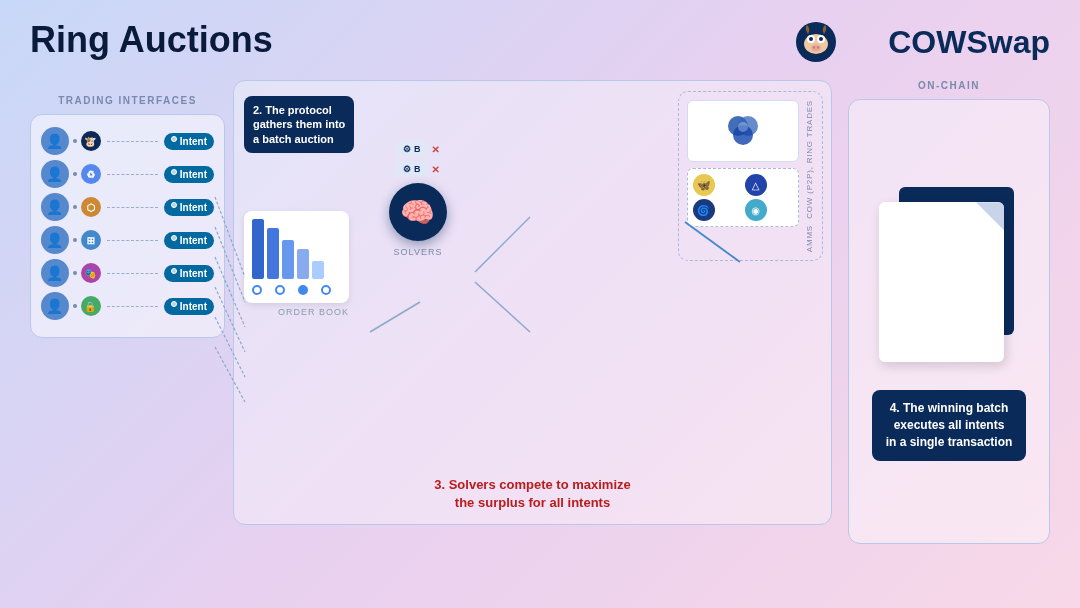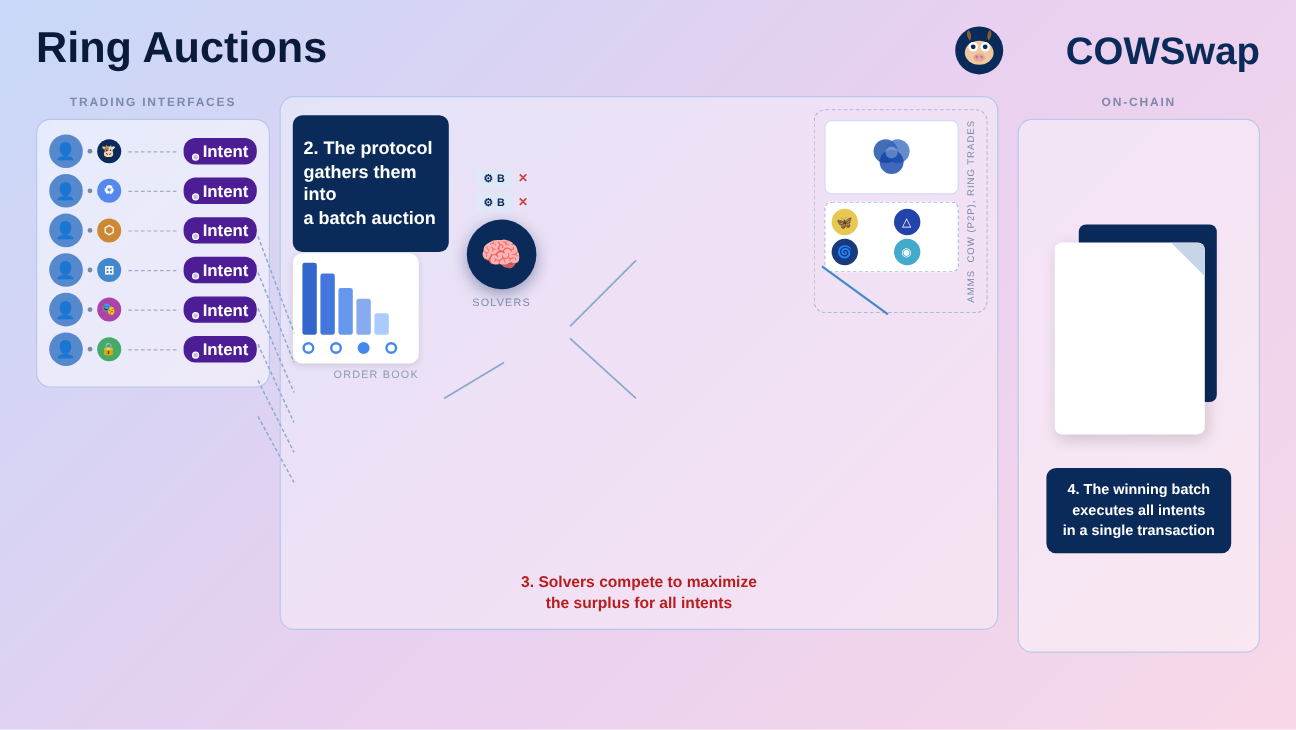--- a/index.html
+++ b/index.html
@@ -135,28 +135,28 @@
     }
 
     .token-icon.cow { background: #0a2a5a; color: white; }
     .token-icon.swap { background: #5588ee; color: white; }
     .token-icon.stack { background: #cc8833; color: white; }
     .token-icon.cube { background: #4488cc; color: white; }
     .token-icon.mask { background: #aa44aa; color: white; }
     .token-icon.lock { background: #44aa66; color: white; }
 
     .intent-pill {
-      background: #4c1d95;
+      background: #0369a1;
       color: white;
-      font-size: 14px;
+      font-size: 10px;
       font-weight: 700;
       padding: 3px 7px;
       border-radius: 10px;
       display: flex;
-      align-items: flex-end;
+      align-items: flex-start;
       gap: 3px;
     }
 
     .intent-dot {
       width: 6px;
       height: 6px;
       border-radius: 50%;
       background: rgba(255,255,255,0.7);
       border: 1px solid white;
     }
@@ -196,21 +196,21 @@
       </svg>
       <div class="logo-text">
         <span class="logo-cow">COW</span>
         <span class="logo-swap">Swap</span>
       </div>
     </div>
   </div>
 
   <div style="display:flex; gap:0; position:relative; height:490px;">
 
-    <div style="width:195px; flex-shrink:0;">
+    <div style="width:195px; flex-shrink:0;margin-top:15px;">
       <div class="section-label">TRADING INTERFACES</div>
       <div class="trading-box">
 
         
         <div class="intent-row">
           <div class="avatar">👤</div>
           <div class="connector-dot"></div>
           <div class="token-icon cow">🐮</div>
           <div class="dash-line"></div>
           <div class="intent-pill">
@@ -275,21 +275,21 @@
         </div>
 
       </div>
     </div>
 
     <div style="flex:1; position:relative; padding: 0 8px;">
 
       <div style="background:rgba(255,255,255,0.35); border:1.5px solid #b8c8e8; border-radius:12px; padding:10px; height:445px; position:relative;">
 
         <div style="position:absolute; top:15px; left:10px; width:130px;">
-          <div class="step-badge" style="font-size:15px; padding:18px 9px;">
+          <div class="step-badge" style="font-size:11px; padding:7px 9px;">
             <span>2. The protocol<br>gathers them into<br>a batch auction</span>
           </div>
         </div>
 
         <div style="position:absolute; top:130px; left:10px;">
           <div style="background:white; border-radius:8px; padding:8px; width:105px; box-shadow:0 2px 6px rgba(0,0,0,0.1);">
 
             <div style="display:flex; gap:3px; align-items:flex-end; height:60px; margin-bottom:6px;">
               <div style="background:#3366cc; width:12px; height:100%; border-radius:2px;"></div>
               <div style="background:#4477dd; width:12px; height:85%; border-radius:2px;"></div>

